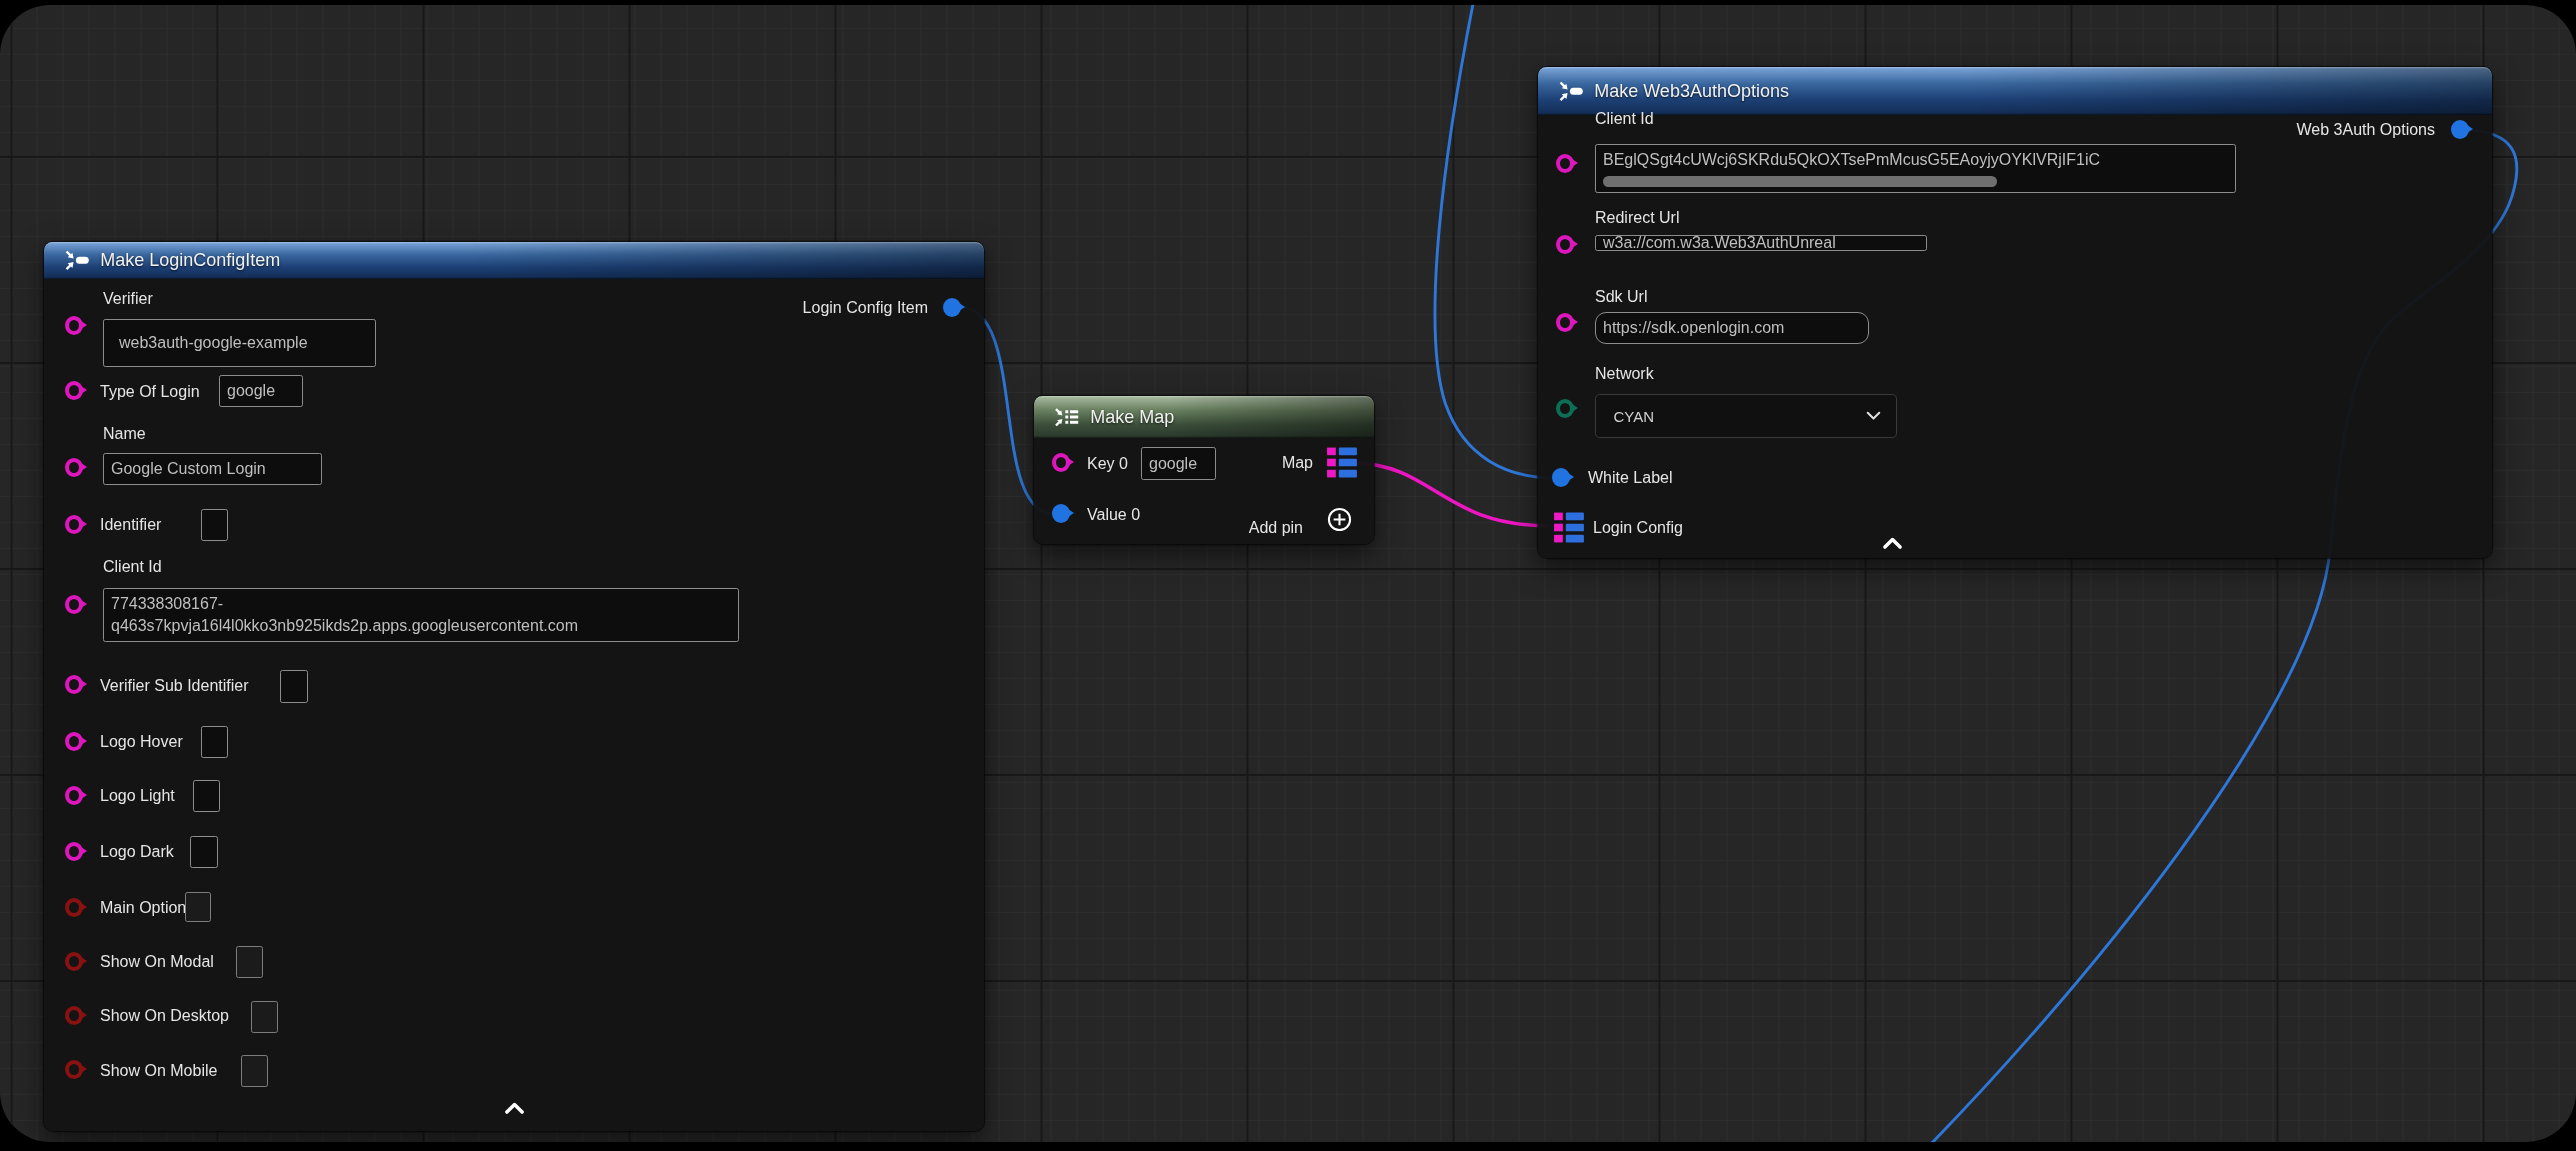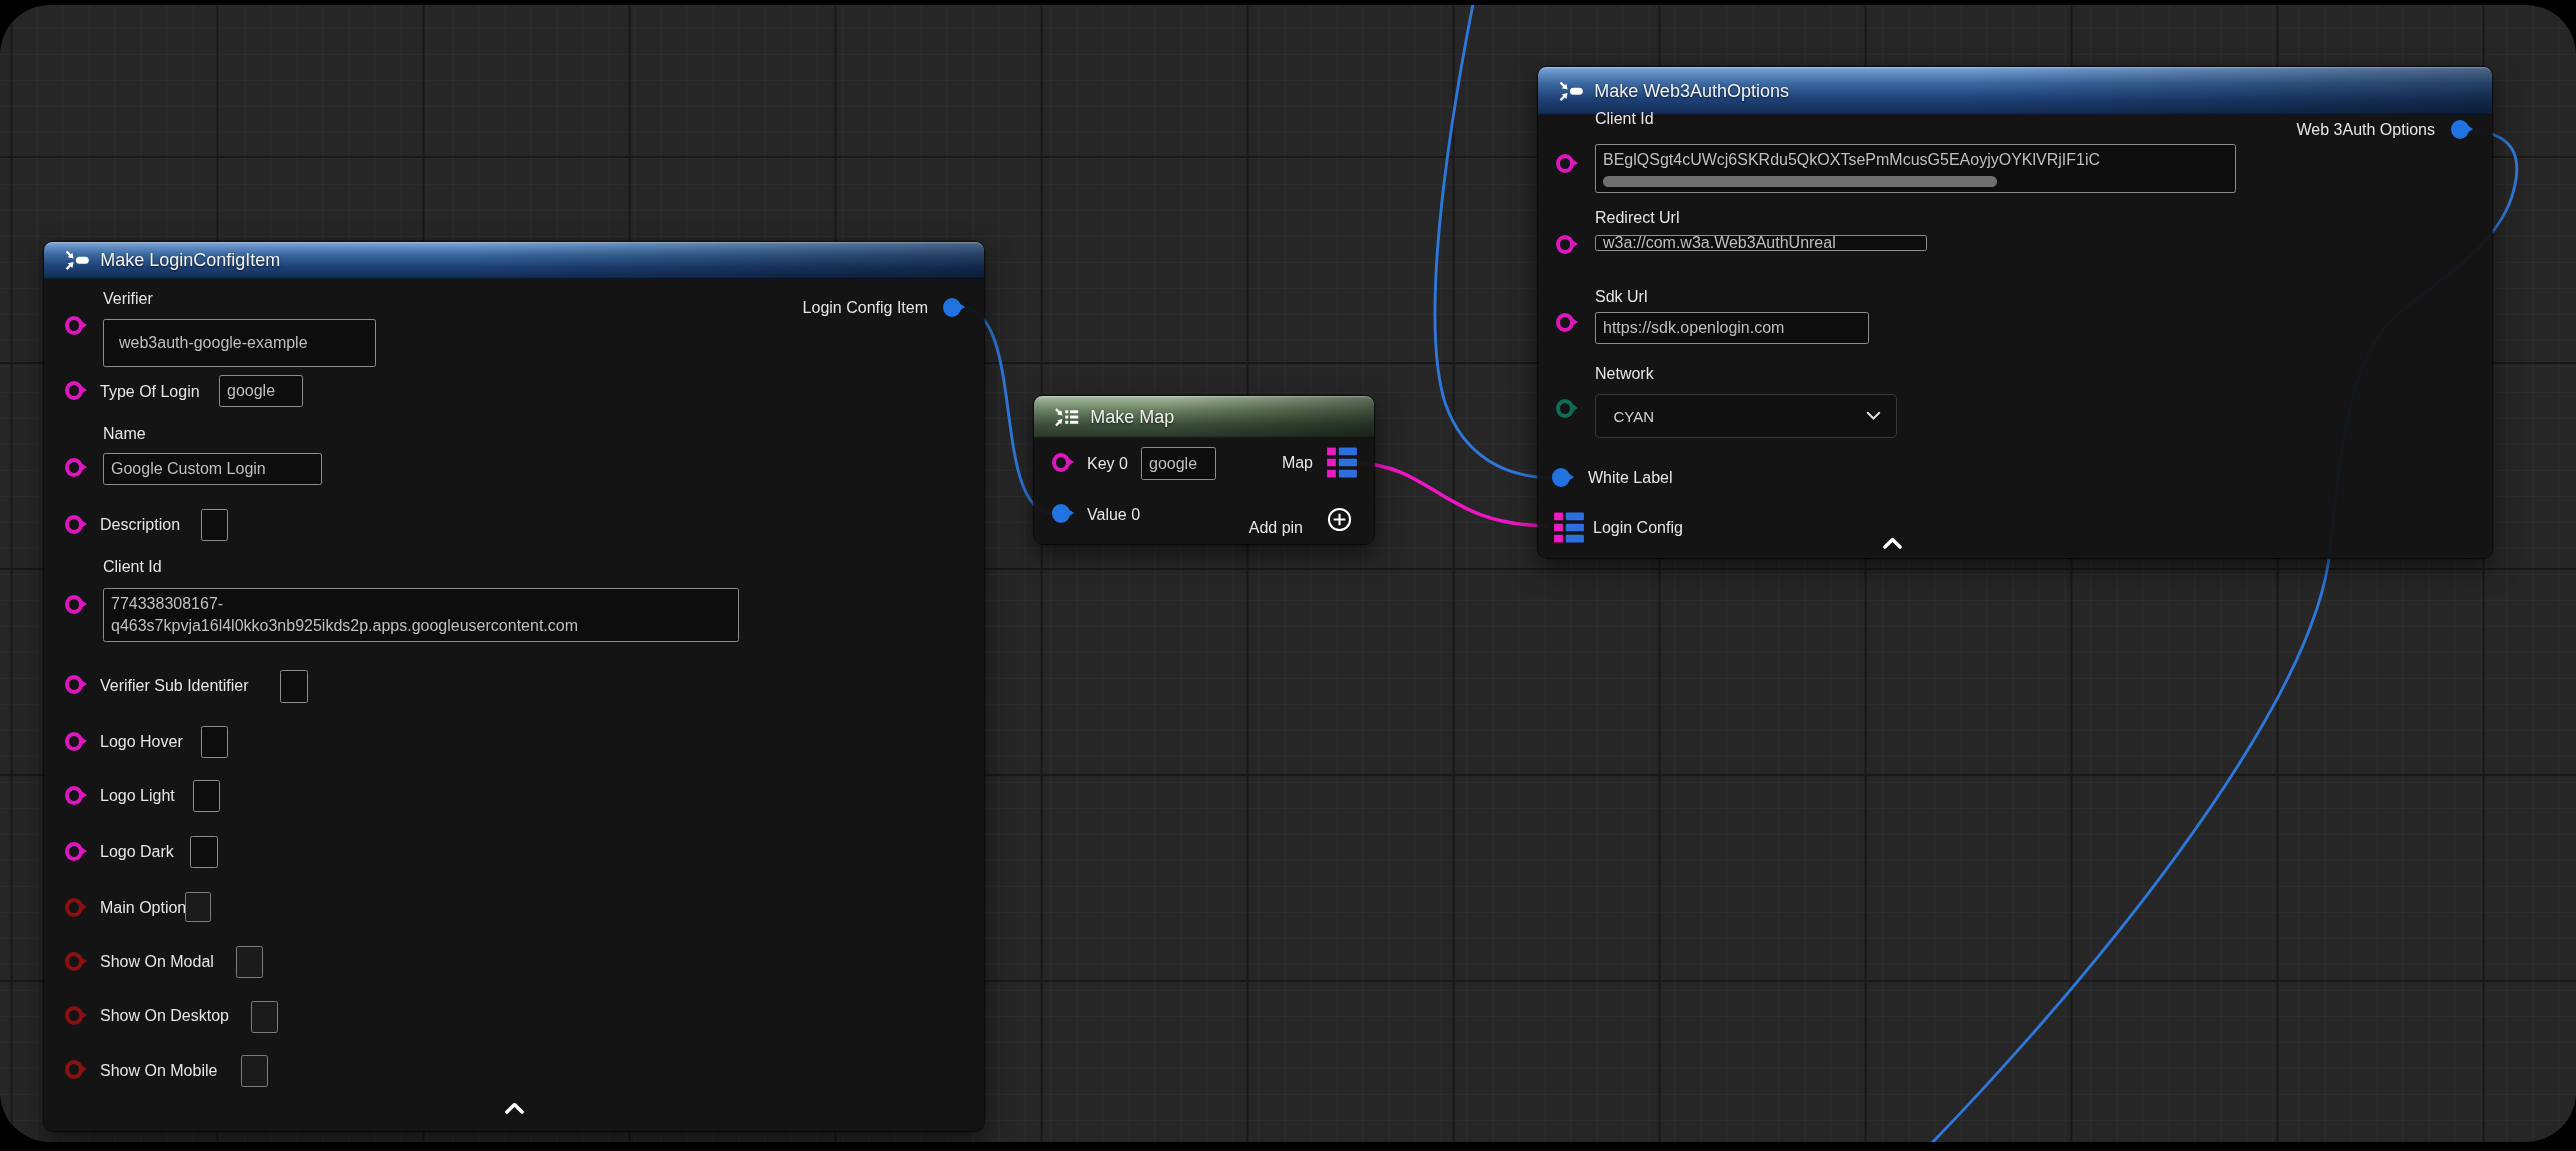--- a/index.html
+++ b/index.html
@@ -79,21 +79,21 @@
 
     <span class="pin" style="--c:#dd16bd;left:21px;top:139px;"></span>
     <span class="lbl" style="left:56px;top:142px;">Type Of Login</span>
     <div class="tbox" style="left:175px;top:133px;width:84px;height:32px;">google</div>
 
     <span class="lbl" style="left:59px;top:184px;">Name</span>
     <span class="pin" style="--c:#dd16bd;left:21px;top:216px;"></span>
     <div class="tbox" style="left:59px;top:211px;width:219px;height:32px;">Google Custom Login</div>
 
     <span class="pin" style="--c:#dd16bd;left:21px;top:273px;"></span>
-    <span class="lbl" style="left:56px;top:275px;">Description</span>
+    <span class="lbl" style="left:56px;top:275px;">Identifier</span>
     <div class="tbox" style="left:157px;top:267px;width:27px;height:32px;"></div>
 
     <span class="lbl" style="left:59px;top:317px;">Client Id</span>
     <span class="pin" style="--c:#dd16bd;left:21px;top:353px;"></span>
     <div class="tbox multi" style="left:59px;top:346px;width:636px;height:54px;">
       <div>774338308167-</div>
       <div>q463s7kpvja16l4l0kko3nb925ikds2p.apps.googleusercontent.com</div>
     </div>
 
     <span class="pin" style="--c:#dd16bd;left:21px;top:433px;"></span>
@@ -207,21 +207,21 @@
       <div style="overflow:hidden;white-space:nowrap;">BEglQSgt4cUWcj6SKRdu5QkOXTsePmMcusG5EAoyjyOYKlVRjIF1iC</div>
       <div class="scrollbar" style="width:63%;"></div>
     </div>
 
     <span class="lbl" style="left:57px;top:143px;">Redirect Url</span>
     <span class="pin" style="--c:#dd16bd;left:17.5px;top:168px;"></span>
     <div class="tbox" style="left:57px;top:168px;width:332px;height:16px;">w3a://com.w3a.Web3AuthUnreal</div>
 
     <span class="lbl" style="left:57px;top:222px;">Sdk Url</span>
     <span class="pin" style="--c:#dd16bd;left:17.5px;top:246px;"></span>
-    <div class="tbox" style="left:57px;top:245px;width:274px;height:32px;">https://sdk.openlogin.com</div>
+    <div class="tbox" style="left:57px;top:245px;width:274px;height:32px;border-radius:11px;">https://sdk.openlogin.com</div>
 
     <span class="lbl" style="left:57px;top:299px;">Network</span>
     <span class="pin" style="--c:#0c6e55;left:17.5px;top:332px;"></span>
     <div class="dd" style="left:57px;top:327px;width:302px;height:44px;">
       <span>CYAN</span>
       <span class="chev">
         <svg width="15" height="9.4" viewBox="0 0 26 16">
               <path d="M3 3 L13 13 L23 3" stroke="#e0e0e0" stroke-width="3.5" fill="none" stroke-linecap="round" stroke-linejoin="round"></path>
             </svg>
       </span>

